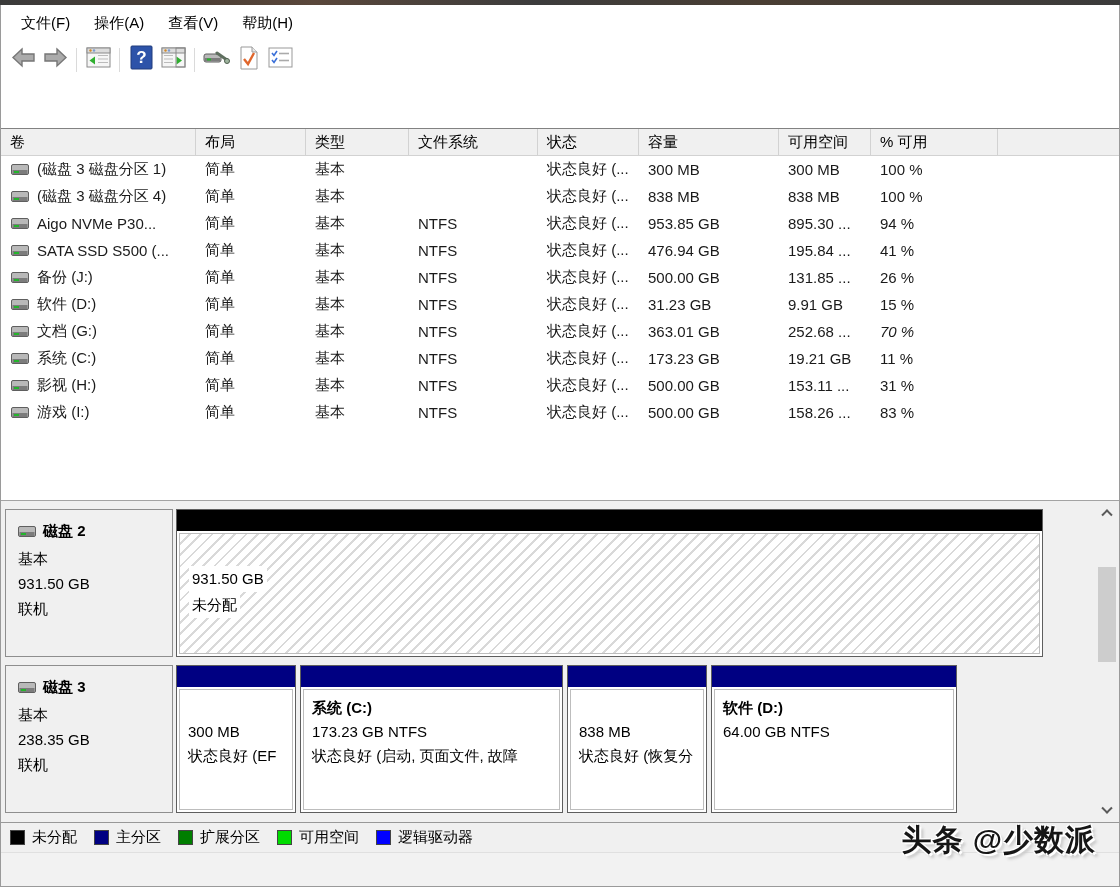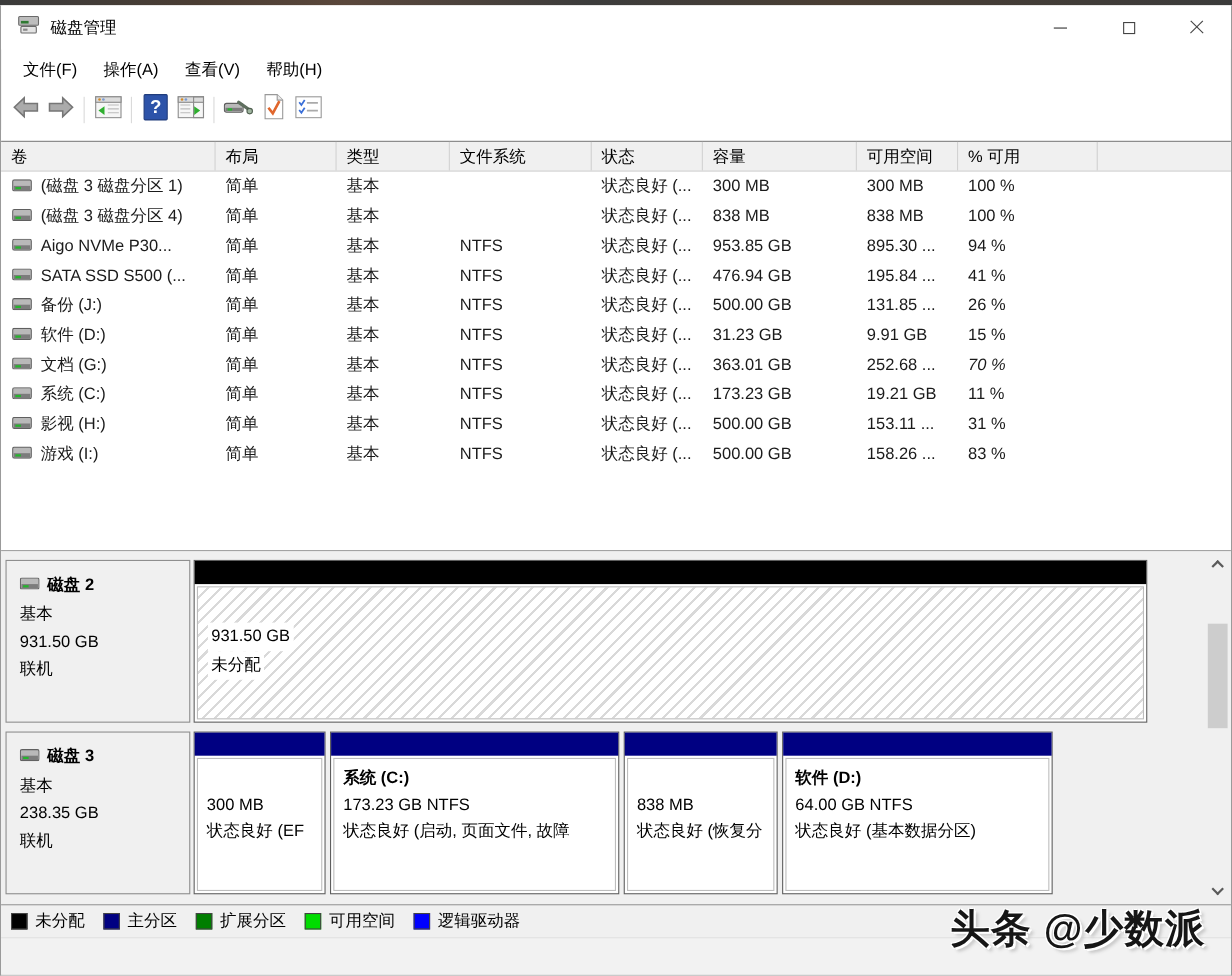--- a/index.html
+++ b/index.html
@@ -68,54 +68,32 @@
   .chev.d { transform:rotate(225deg) translate(2px,2px); }
   .scroll-thumb { position:absolute; left:0; top:64px; width:18px; height:95px; background:#cdcdcd; }
 
   
   .legend { position:absolute; top:704px; left:0; right:0; height:30px; background:#f0f0f0; border-top:1px solid #989898;
             display:flex; align-items:center; padding-left:9px; gap:17px; font-size:15px; }
   .legend-item { display:flex; align-items:center; gap:7px; }
   .legend-swatch { width:15px; height:15px; border:1px solid #444; }
   .statusarea { position:absolute; top:734px; left:0; right:0; bottom:0; background:#f2f2f2; border-top:1px solid #e0e0e0; }
 
-  .watermark { position:absolute; top:820px; right:24px; font-size:36px; font-weight:bold; letter-spacing:1px;
+  .watermark { position:absolute; top:820px; right:24px; font-size:30px; font-weight:bold; letter-spacing:1px;
     color:#161616; z-index:6;
     text-shadow:-1px -1px 0 #fff, 1px -1px 0 #fff, -1px 1px 0 #fff, 2px 2px 0 #ffffff, 4px 4px 3px #c6c6c6; }
 </style>
 </head>
 <body>
 
 <div class="screen">
   <div class="top-strip"></div>
 
   <div class="window">
 
-    <div class="titlebar">
-      <span>
-        <svg width="22" height="18" viewBox="0 0 22 18">
-          <rect x="2" y="1" width="18" height="8" rx="1" fill="#bdbdbd" stroke="#6a6a6a"></rect>
-          <rect x="4" y="5" width="7" height="2.4" fill="#2f7a33"></rect>
-          <rect x="4" y="10" width="14" height="6" rx="1" fill="#e3e3e3" stroke="#6a6a6a"></rect>
-          <rect x="6" y="12" width="4" height="2" fill="#8a8a8a"></rect>
-        </svg>
-      </span>
-      <span class="title">磁盘管理</span>
-      <div class="win-controls">
-        <div class="win-btn">
-            <span class="glyph-min"></span>
-          </div>
-        <div class="win-btn">
-            <span class="glyph-max"></span>
-          </div>
-        <div class="win-btn">
-            <span class="glyph-close"></span>
-          </div>
-      </div>
-    </div>
 
     <div class="menubar" id="menubar">
         <div class="menu-item">文件(F)</div>
         <div class="menu-item">操作(A)</div>
         <div class="menu-item">查看(V)</div>
         <div class="menu-item">帮助(H)</div>
       </div>
     <div class="toolbar" id="toolbar">
         <div class="tool-btn">
           <span><svg width="25" height="21" viewBox="0 0 25 21">
@@ -441,21 +419,20 @@
                     <div class="region-title"></div>
                     <div>838 MB</div>
                     <div>状态良好 (恢复分</div>
                   </div>
                 </div>
                 <div class="region" style="width: 246px;">
                   <div class="region-bar" style="background: rgb(0, 0, 130);"></div>
                   <div class="region-body">
                     <div class="region-title">软件  (D:)</div>
                     <div>64.00 GB NTFS</div>
-                    <div>状态良好 (基本数据分区)</div>
                   </div>
                 </div>
               </div>
             </div>
           </div>
         <div class="vscroll">
           <div class="scroll-arrow up">
               <span class="chev u"></span>
             </div>
           <div class="scroll-thumb"></div>

